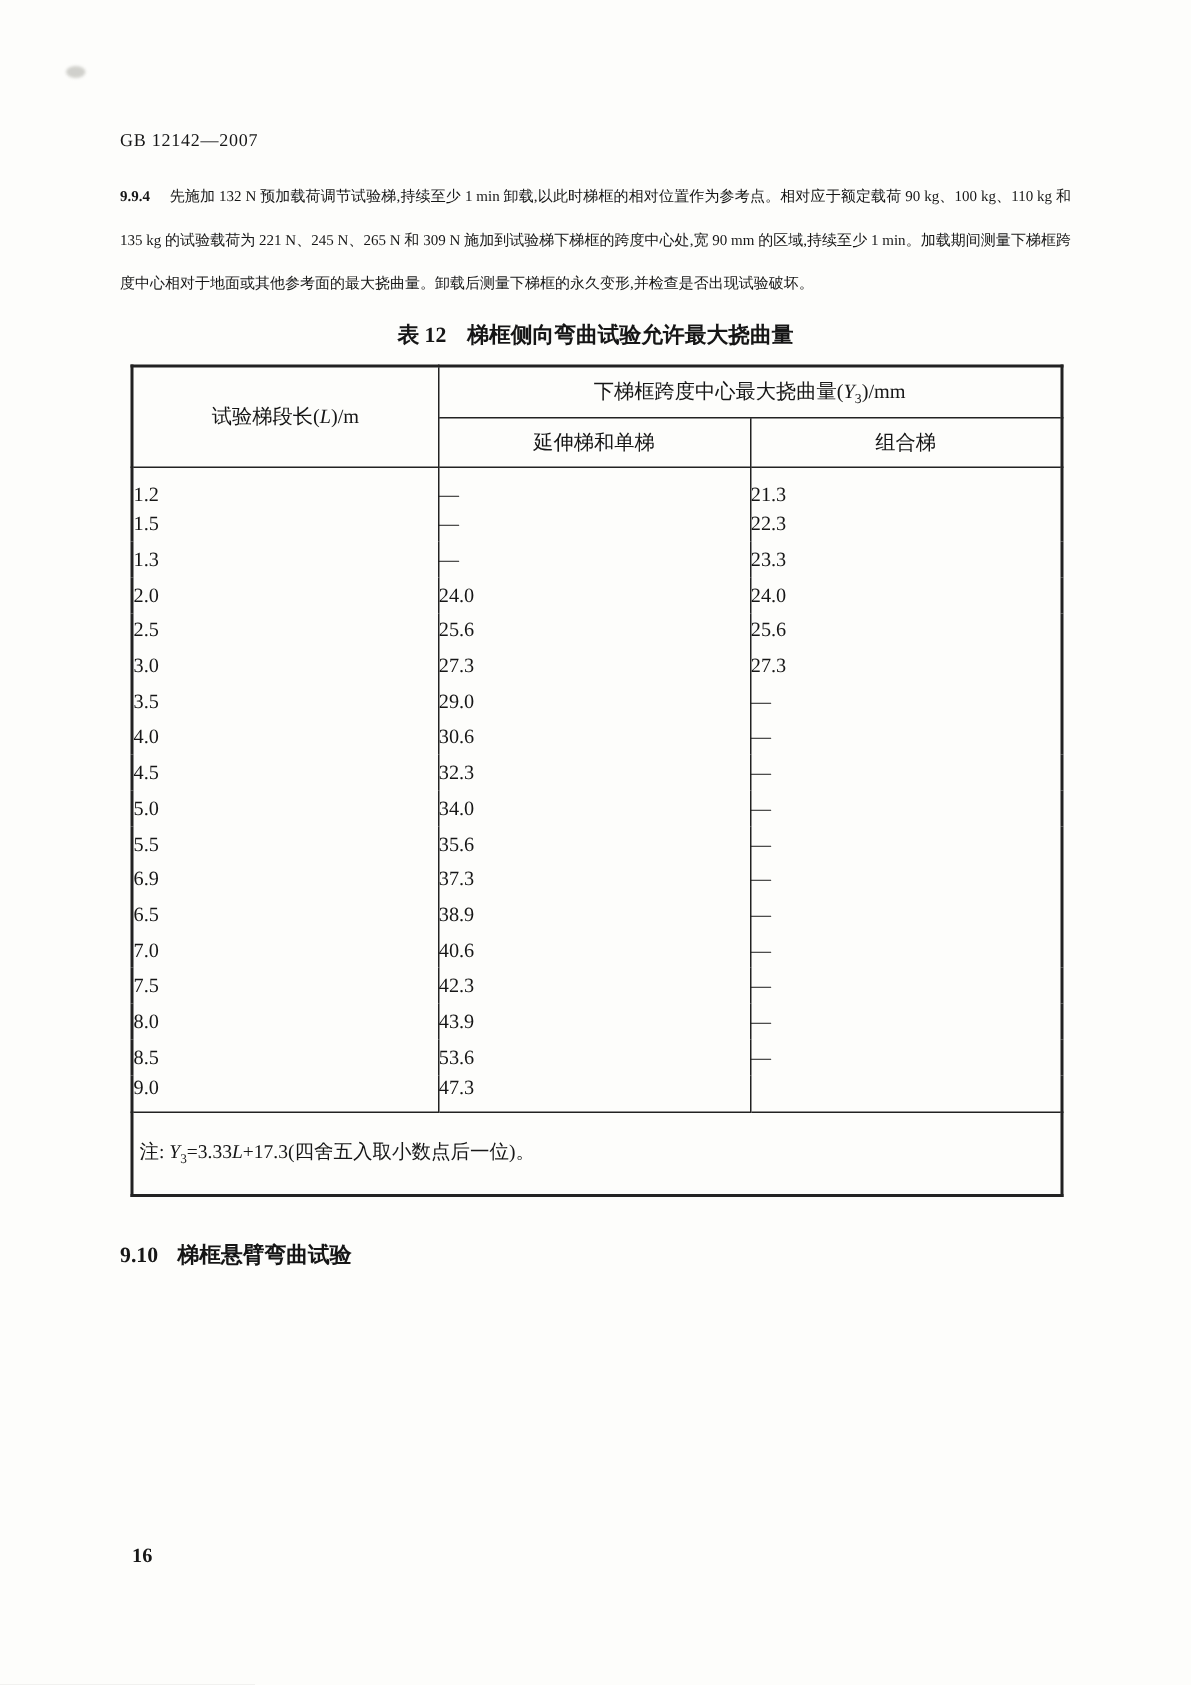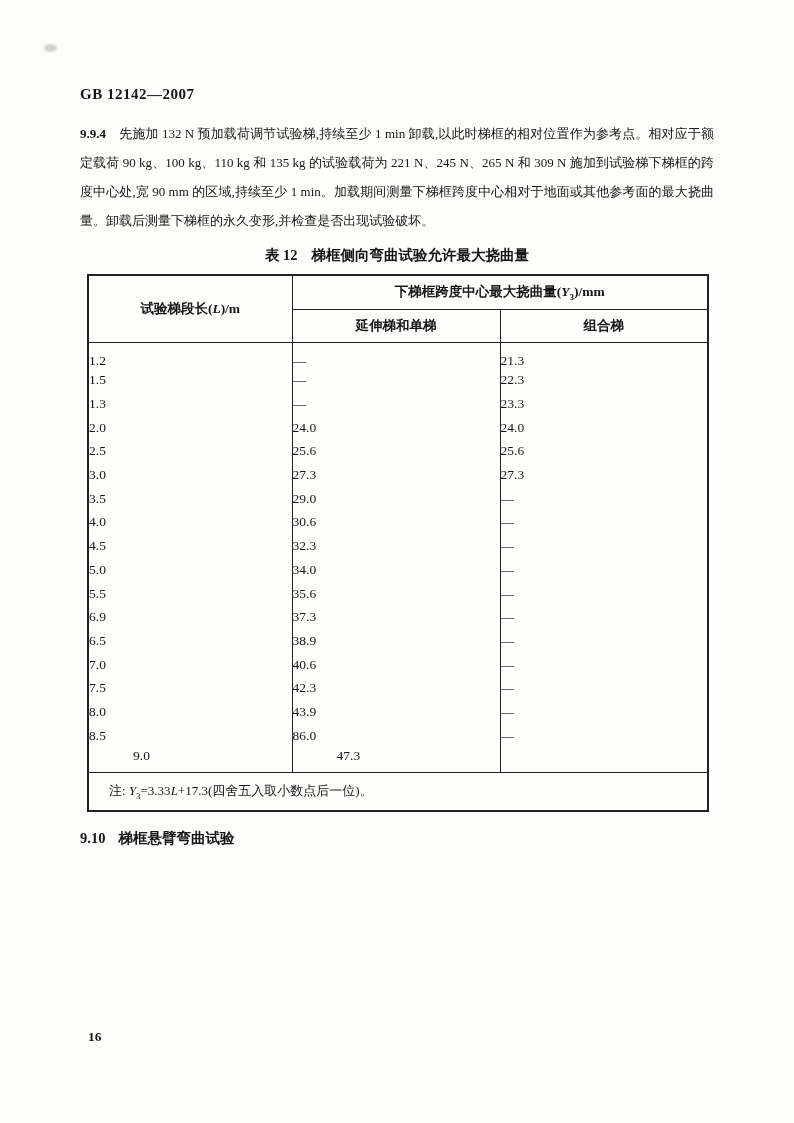--- a/index.html
+++ b/index.html
@@ -18,27 +18,27 @@
     position: absolute;
     left: 44px; top: 44px;
     width: 13px; height: 8px;
     background: #b9b9b3;
     border-radius: 50%;
     opacity: 0.65;
     filter: blur(1px);
   }
   .content { padding: 86px 80px 0 80px; }
   .doc-header {
-    font-weight: bold;
-    font-size: 15px;
+    font-weight: normal;
+    font-size: 12px;
     letter-spacing: 0.5px;
   }
   .para {
     margin-top: 16px;
-    font-size: 13px;
+    font-size: 10px;
     line-height: 29px;
     text-align: justify;
   }
   .clause-num { font-weight: bold; margin-right: 13px; }
   .table-caption {
     margin-top: 8px;
     text-align: center;
     font-weight: bold;
     font-size: 14.5px;
     line-height: 24px;
@@ -50,53 +50,53 @@
     width: 620px;
     border-collapse: collapse;
     border: 2px solid #222;
     font-size: 13.5px;
     table-layout: fixed;
   }
   table.t12 col.c1 { width: 204px; }
   table.t12 col.c2 { width: 208px; }
   table.t12 col.c3 { width: 208px; }
   table.t12 th {
-    font-weight: bold;
+    font-weight: normal;
     text-align: center;
     vertical-align: middle;
     font-size: 13.5px;
   }
   th.h-length {
     border-right: 1.5px solid #222;
     border-bottom: 1.5px solid #222;
   }
   th.h-span { height: 34px; border-bottom: 1px solid #222; }
   th.h-sub { height: 33px; border-bottom: 1.5px solid #222; margin-left: 36px; }
   th.h-sub-ext { border-right: 1px solid #222; }
   td.cell {
     height: 23.7px;
     vertical-align: middle;
     font-size: 13.5px;
   }
   td.cell-length { border-right: 1.5px solid #222; }
   td.cell-ext { border-right: 1px solid #222; }
   tr.first-data td { padding-top: 10px; }
-  tr.last-data td { padding-bottom: 8px; padding-left: 44px; }
+  tr.last-data td { padding-bottom: 8px; }
   td.note-cell {
     border-top: 1px solid #222;
-    height: 39px;
+    height: 56px;
     vertical-align: middle;
-    padding-left: 20px;
+    padding-left: 4px;
     font-size: 13px;
     text-align: left;
   }
   .var { font-style: italic; }
   sub { font-size: 0.68em; }
   .sec-heading {
-    margin-top: 12px;
+    margin-top: 25px;
     font-weight: bold;
     font-size: 14.5px;
     line-height: 28px;
   }
   .sec-heading .clause-num { margin-right: 13px; }
   .para-910 { margin-top: 3px; }
   .page-number {
     position: absolute;
     left: 88px;
     top: 1029px;
@@ -228,21 +228,21 @@
       </tr>
 
       <tr>
         <td class="cell cell-length">8.0</td>
         <td class="cell cell-ext">43.9</td>
         <td class="cell">—</td>
       </tr>
 
       <tr>
         <td class="cell cell-length">8.5</td>
-        <td class="cell cell-ext">86.0</td>
+        <td class="cell cell-ext">53.6</td>
         <td class="cell">—</td>
       </tr>
 
       <tr class="last-data">
         <td class="cell cell-length">9.0</td>
         <td class="cell cell-ext">47.3</td>
         <td class="cell"></td>
       </tr>
     </tbody>
       <tfoot>

